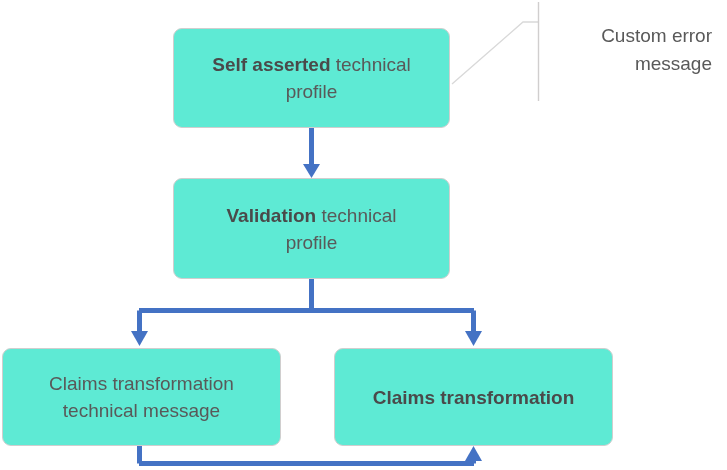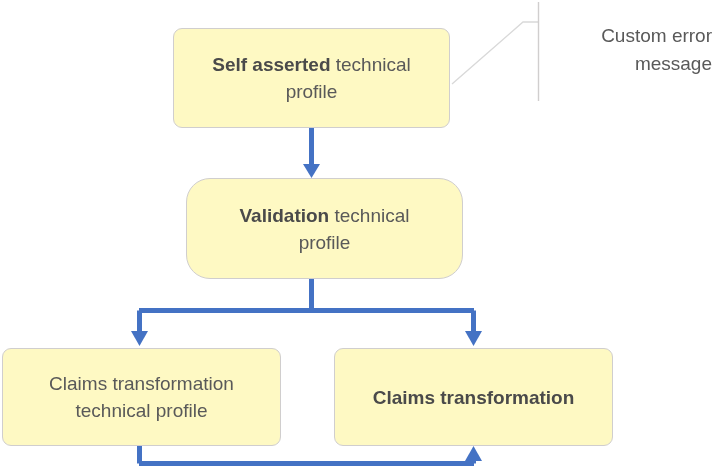--- a/index.html
+++ b/index.html
@@ -10,37 +10,37 @@
     font-family:"Liberation Sans", sans-serif;
     overflow:hidden;
   }
   #canvas{position:relative;width:727px;height:470px;}
 
   svg#wires{position:absolute;left:0;top:0;width:727px;height:470px;}
 
   .node{
     position:absolute;
     box-sizing:border-box;
-    background:#fef9c3;
+    background:#5eead4;
     border:1px solid #D0CECE;
     border-radius:9px;
     display:flex;
     align-items:center;
     justify-content:center;
     text-align:center;
     color:#595959;
     font-size:19px;
     line-height:27px;
     padding:4px 24px;
   }
   .node .txt{display:block;width:100%;}
   .node b{font-weight:bold;color:#4a4a4a;}
 
   #node-self-asserted{left:173px;top:28px;width:277px;height:100px;}
-  #node-validation   {left:186px;top:178px;width:277px;height:101px;border-radius:24px;}
+  #node-validation   {left:173px;top:178px;width:277px;height:101px;}
   #node-claims-tp    {left:2px;  top:348px;width:279px;height:98px;}
   #node-claims       {left:334px;top:348px;width:279px;height:98px;}
 
   #callout-text{
     position:absolute;
     left:552px;top:22px;width:160px;
     color:#595959;
     font-size:19px;
     line-height:28px;
     text-align:right;
@@ -83,21 +83,21 @@
 
   <div class="node" id="node-self-asserted">
     <span class="txt"><b>Self asserted</b><span> technical profile</span></span>
   </div>
 
   <div class="node" id="node-validation">
     <span class="txt"><b>Validation</b><span> technical profile</span></span>
   </div>
 
   <div class="node" id="node-claims-tp">
-    <span class="txt"><span>Claims transformation technical profile</span></span>
+    <span class="txt"><span>Claims transformation technical message</span></span>
   </div>
 
   <div class="node" id="node-claims">
     <span class="txt"><b>Claims transformation</b></span>
   </div>
 
   <div id="callout-text">Custom error
 message</div>
 
 </div>

